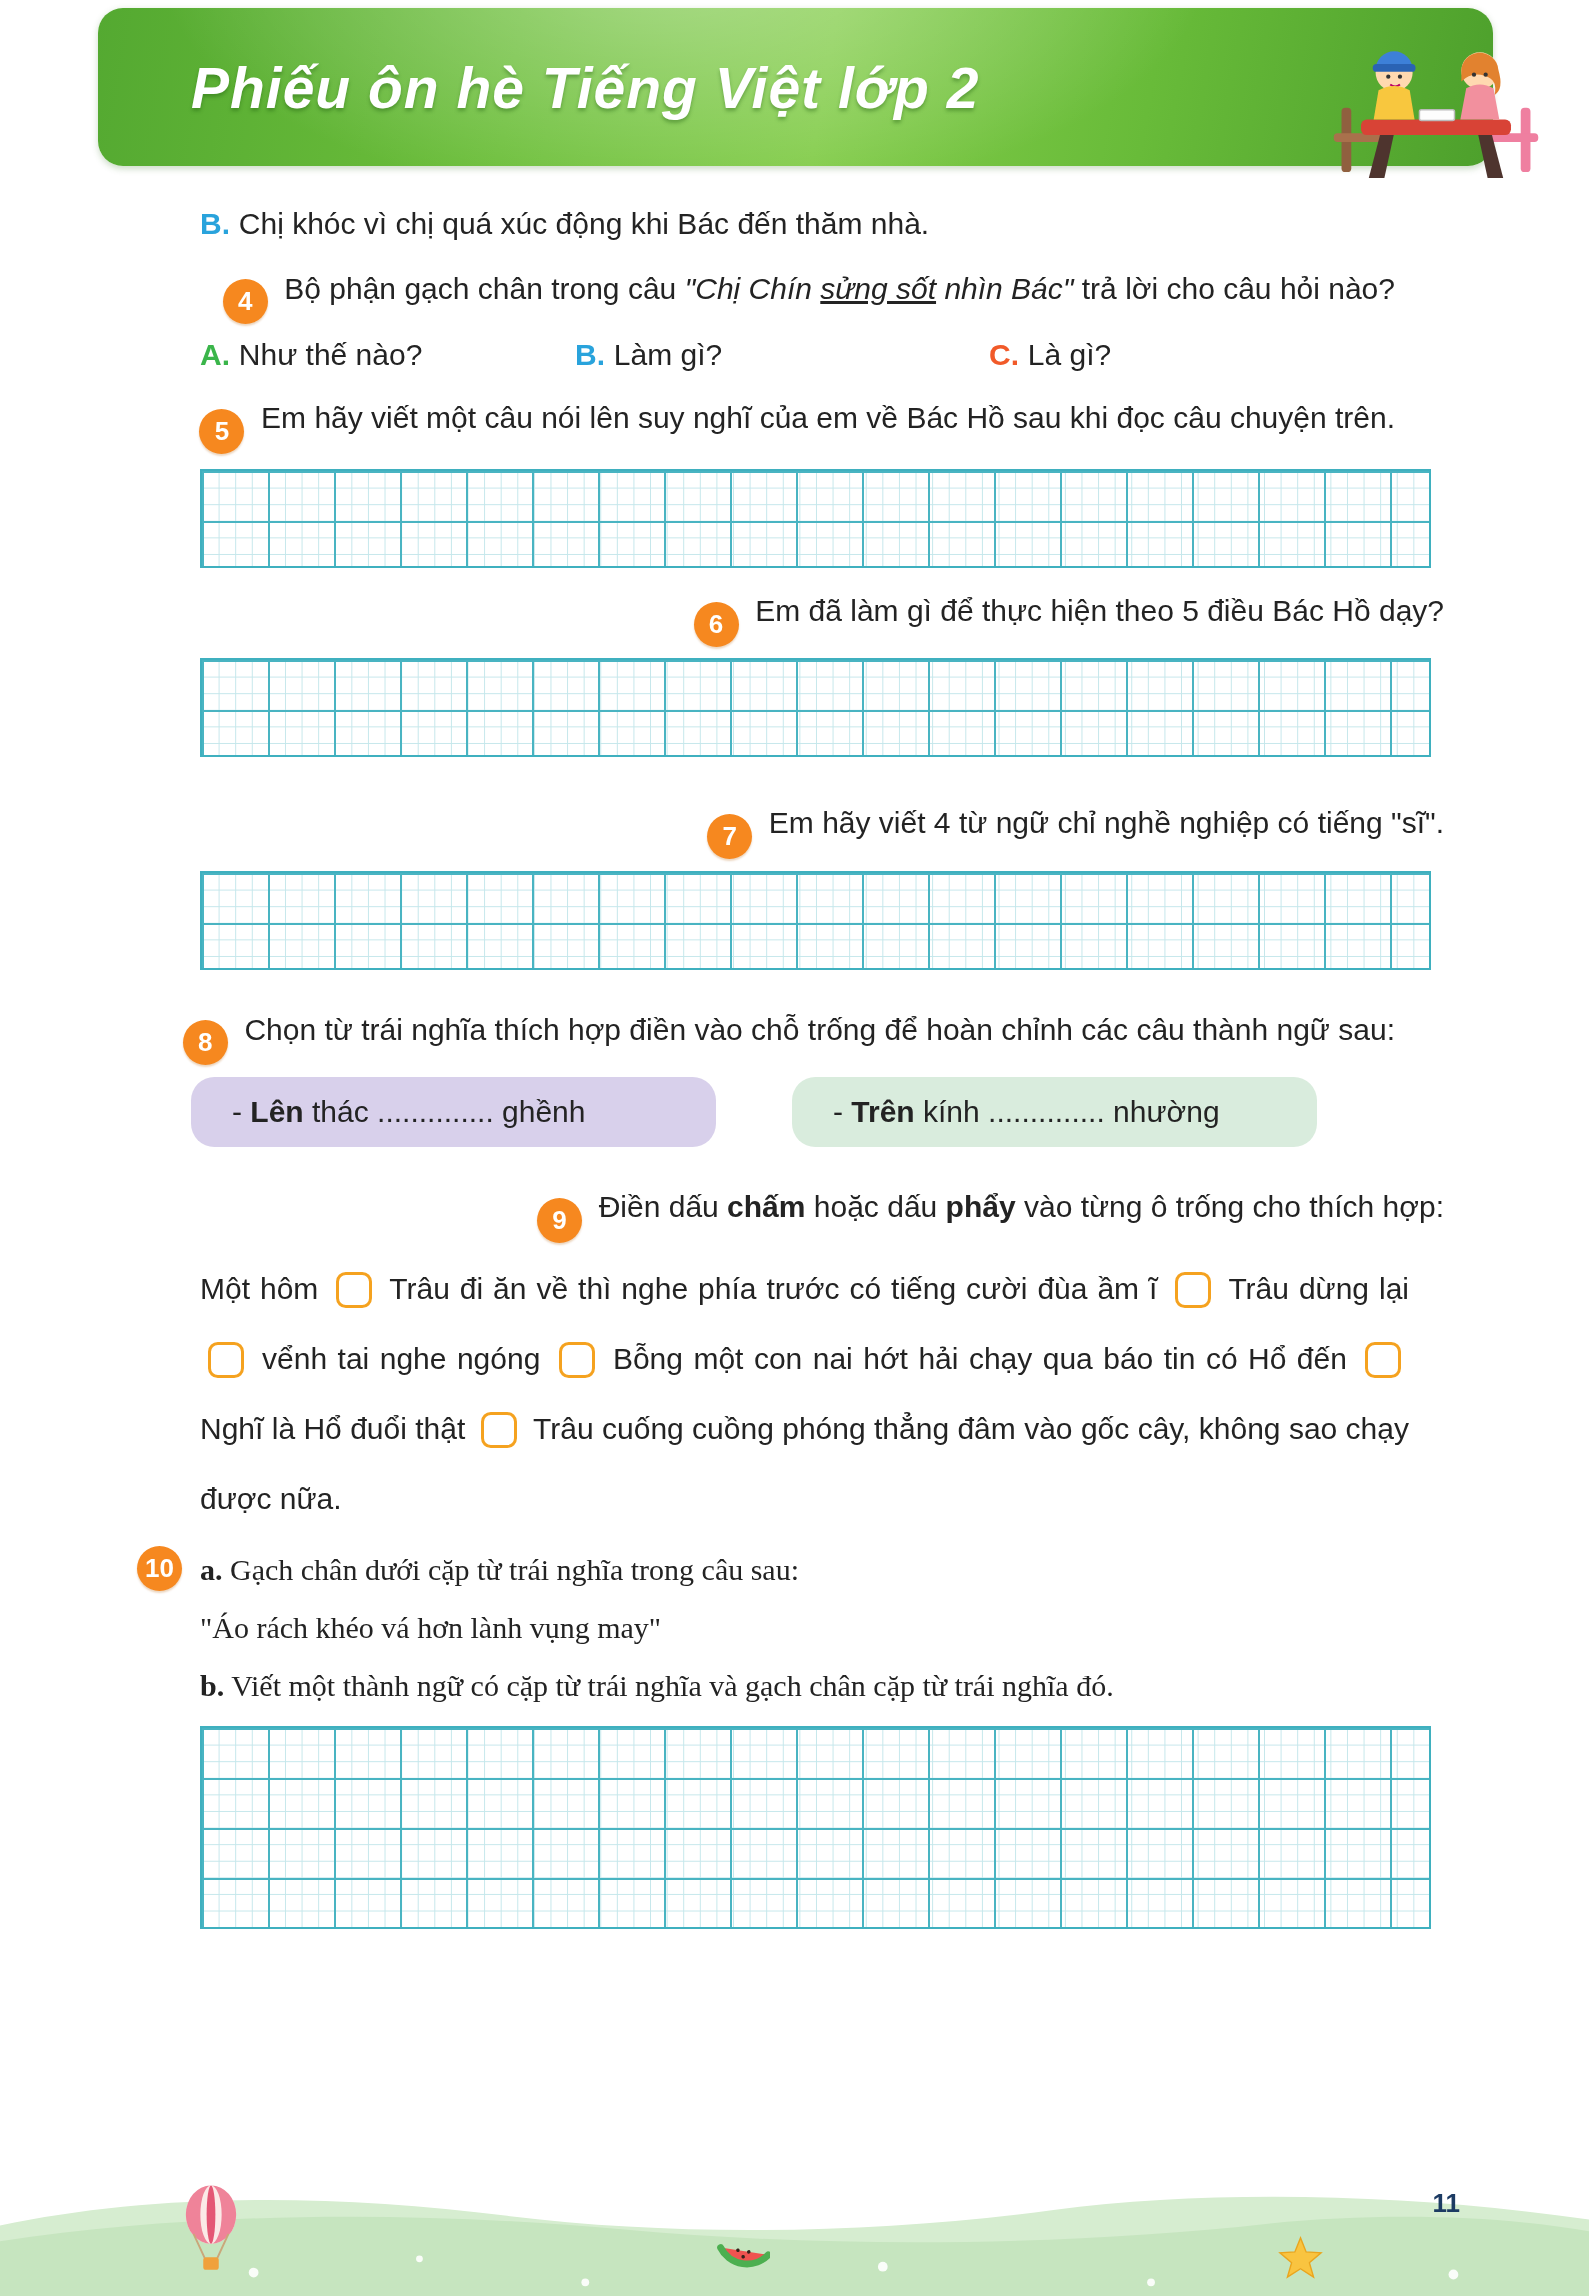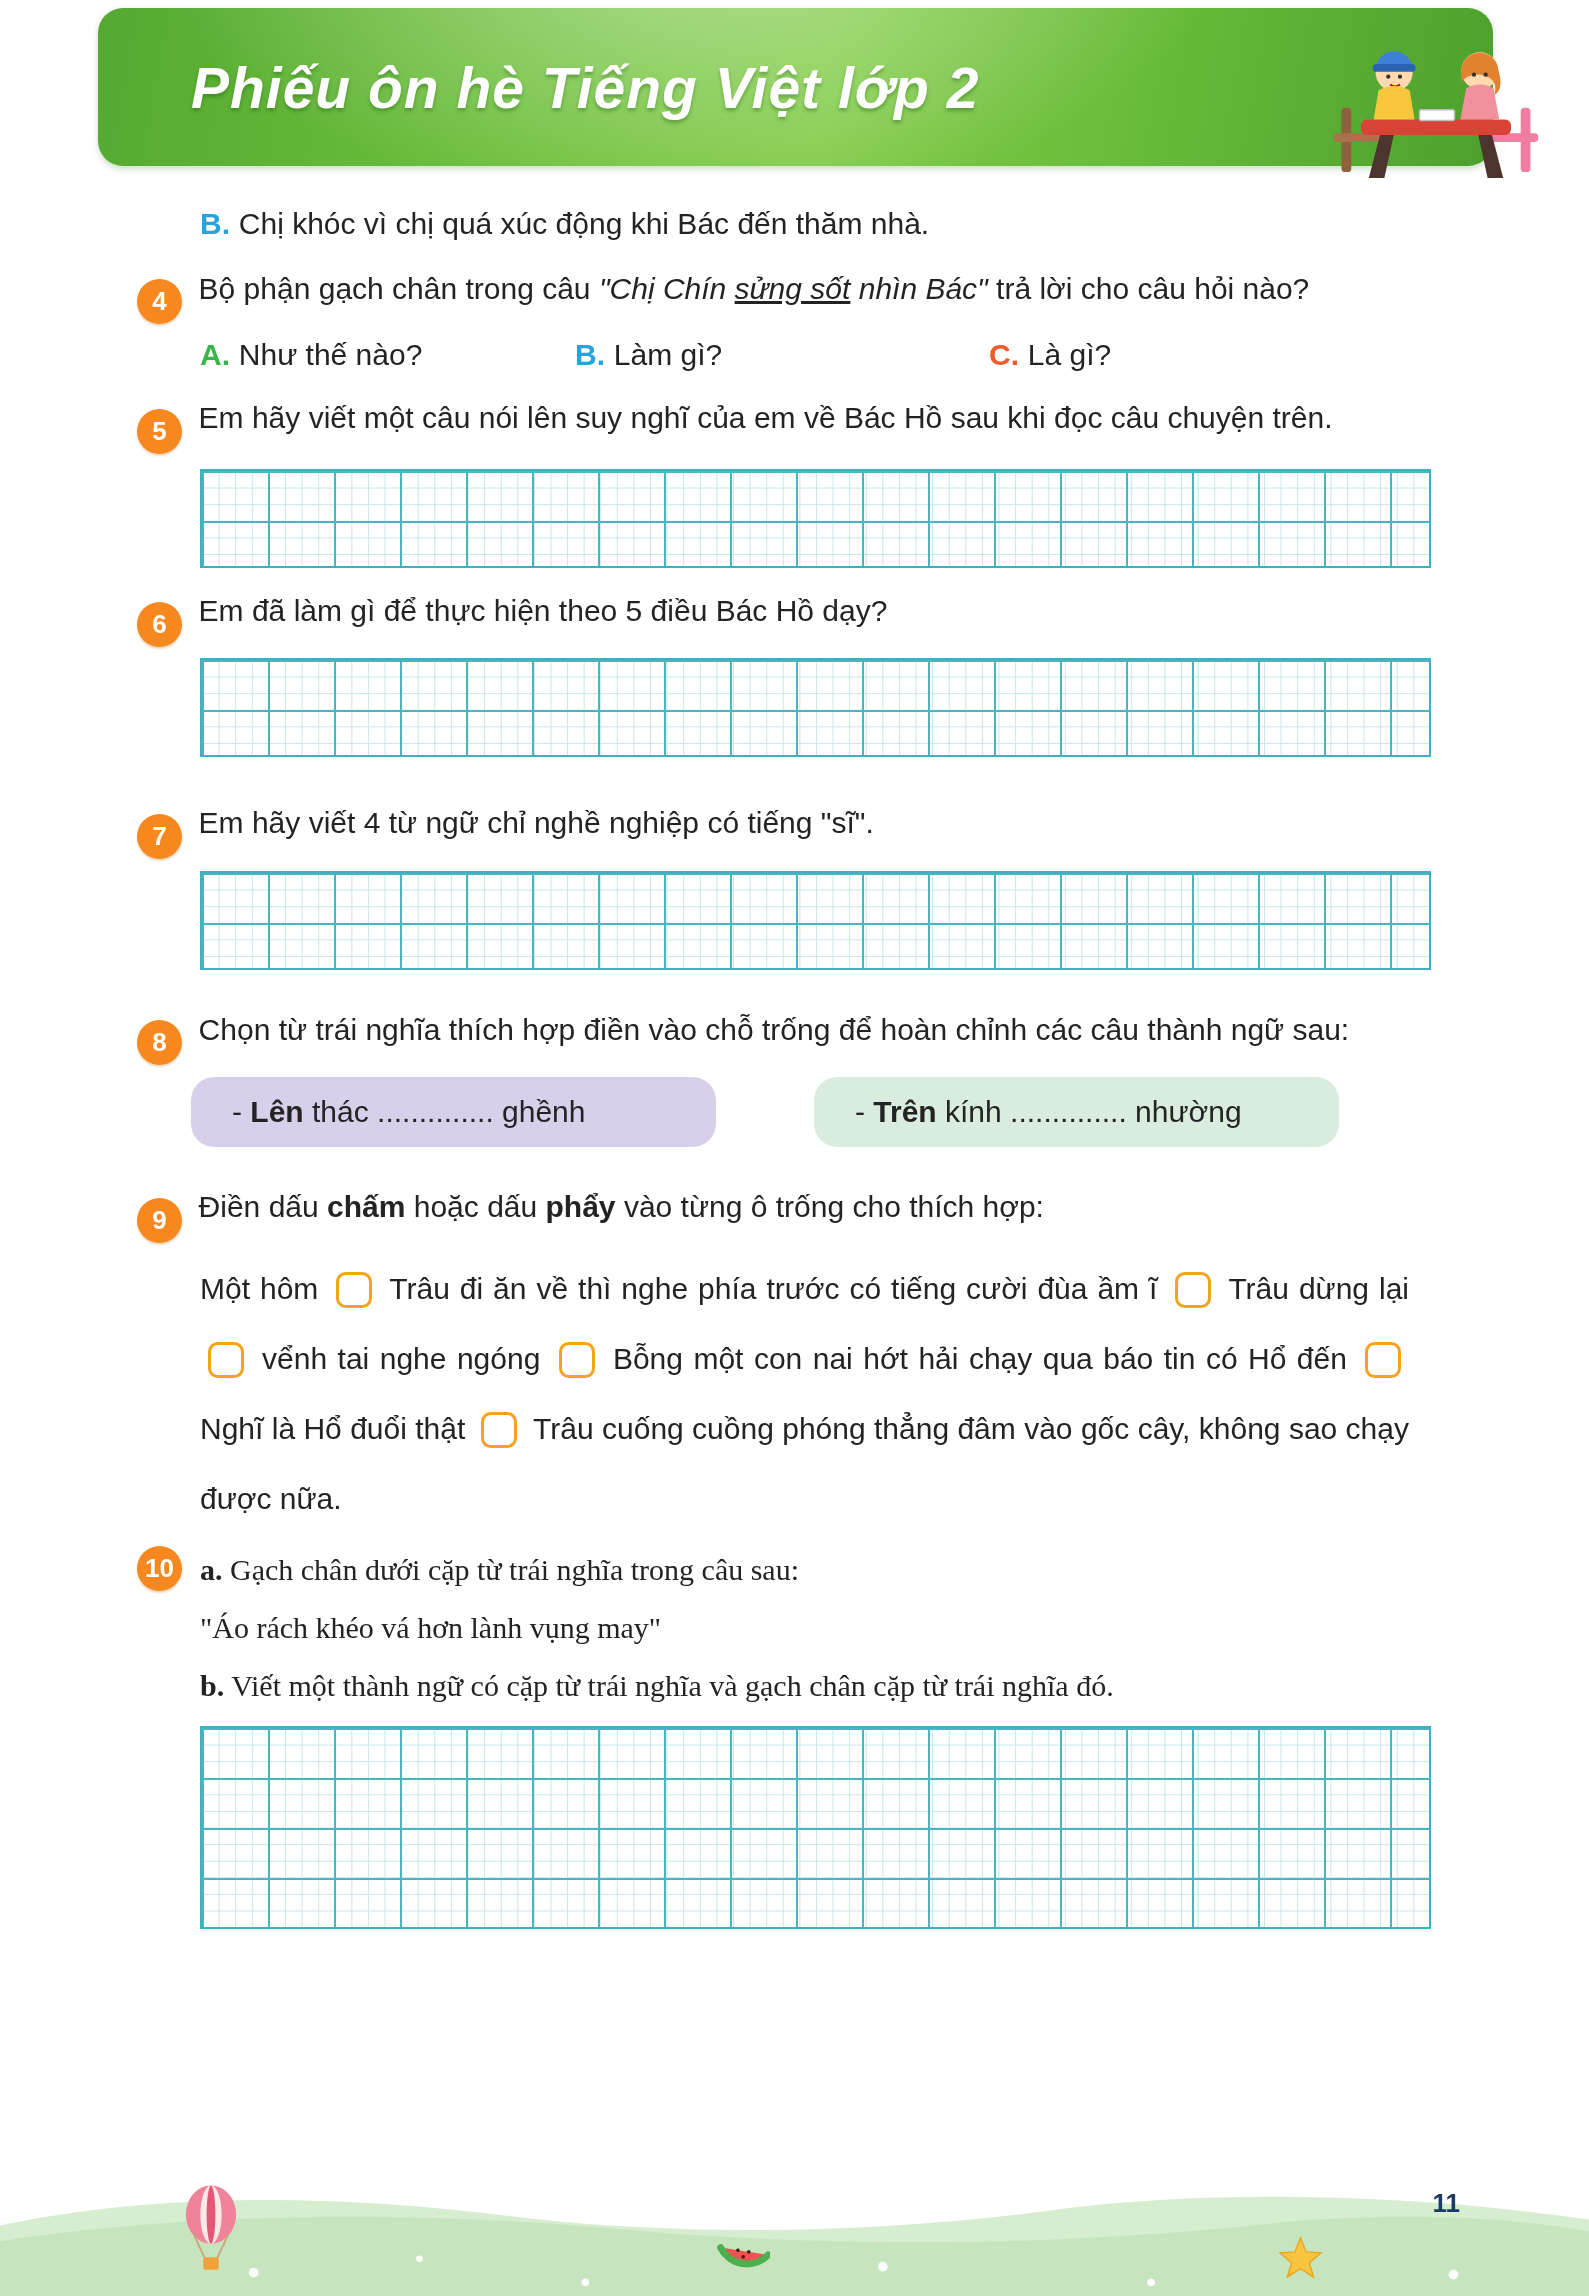--- a/index.html
+++ b/index.html
@@ -41,21 +41,21 @@
     display:inline-flex; align-items:center; justify-content:center;
     width:45px; height:45px; border-radius:50%;
     background:#f6881f; color:#fff; font-weight:bold; font-size:26px;
     margin-right:16.6px; vertical-align:-11.7px; font-style:normal;
     box-shadow:0 2px 2px rgba(180,90,0,0.25);
   }
 
   .opt-line { margin:0 0 3.9px 63px; line-height:49px; }
   .opt-line.first { margin-top:33px; }
 
-  .q-para { line-height:53px; }
+  .q-para { line-height:53px;text-align:right; }
   .q4-para { margin-top:13.7px; max-width:1258px; }
   .q5-para { margin-top:11.7px; max-width:1258px; }
   .q6-para { margin-top:15.6px; }
   .q7-para { margin-top:39px; }
   .q8-para { margin-top:33px; max-width:1258px; }
   .q9-intro{ margin-top:33px; }
 
   .opts-row { margin:5.9px 0 0 63px; line-height:49px; }
   .opt { display:inline-block; }
   .opt-1 { width:375px; }
@@ -70,21 +70,21 @@
       linear-gradient(to right,  #c5e7eb 1px,  transparent 1px),
       linear-gradient(to bottom, #c5e7eb 1px,  transparent 1px);
     background-size: 66px 100%, 100% 50px, 16.6px 100%, 100% 16.6px;
   }
   .grid-sm { height:99px; }
   .grid-1 { margin-top:15.6px; }
   .grid-2 { margin-top:11.7px; }
   .grid-3 { margin-top:11.7px; }
   .grid-lg { height:203px; margin-top:13.7px; }
 
-  .pills { display:flex; gap:98px; margin:11.7px 0 0 54px; }
+  .pills { display:flex; gap:76px; margin:11.7px 0 0 54px; }
   .pill {
     width:525px; height:70px; border-radius:23.4px; box-sizing:border-box;
     display:flex; align-items:center; padding:0 41px;
   }
   .pill-purple { background:#d8d0eb; }
   .pill-green  { background:#d9ecdd; }
 
   .q9-body { margin:11.7px 0 0 63px; width:1209px; line-height:70px; text-align:justify; }
   .pbox {
     display:inline-block; width:36px; height:36px; box-sizing:border-box;

